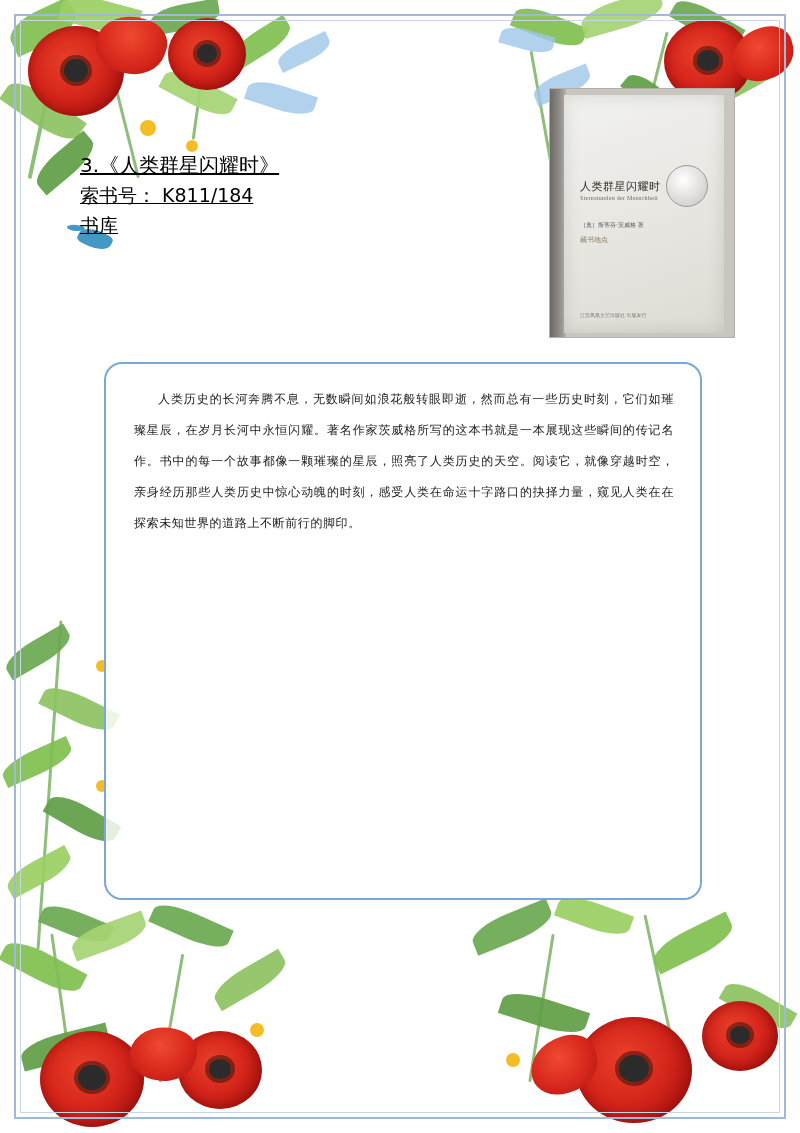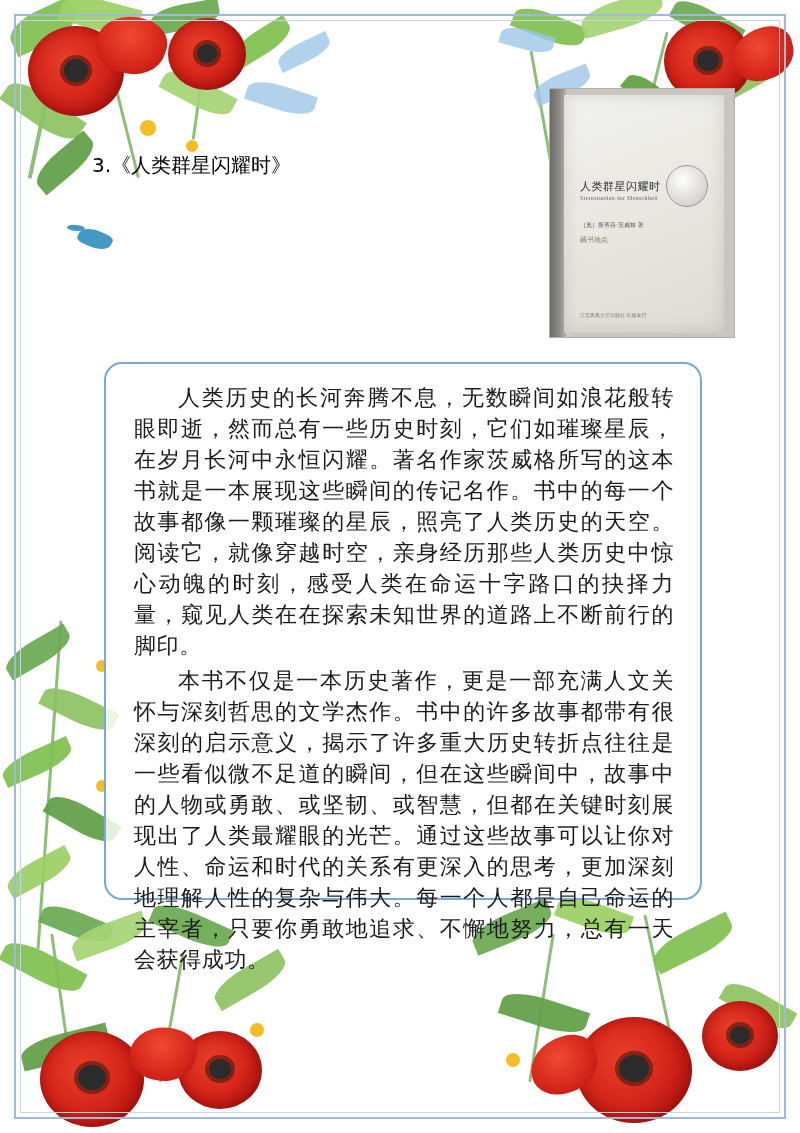--- a/index.html
+++ b/index.html
@@ -111,24 +111,25 @@
     width: 18px;
     height: 6px;
     background: #2f8fbe;
     border-radius: 50%;
     transform: rotate(-20deg);
   }
 
   
   .heading-block {
     position: absolute;
-    left: 92px;
+    left: 80px;
     top: 150px;
     width: 440px;
     z-index: 5;
+    text-decoration: underline;
   }
   .book-title {
     font-family: "DejaVu Sans", sans-serif;
     font-size: 20px;
     color: #000000;
     line-height: 30px;
     white-space: nowrap;
   }
   .meta-line {
     font-family: "DejaVu Sans", sans-serif;
@@ -234,22 +235,22 @@
     border: 2px solid #7ba7d7;
     border-radius: 18px;
     background: rgba(255,255,255,.82);
     box-sizing: border-box;
     z-index: 5;
   }
   .text-inner {
     padding: 20px 26px 10px 28px;
   }
   .para {
-    font-family: Liberation Mono, monospace;
-    font-size: 22px;
+    font-family: Liberation Sans, sans-serif;
+    font-size: 12px;
     line-height: 31px;
     color: #1b1b1b;
     text-align: justify;
     text-indent: 2em;
     letter-spacing: .6px;
     margin: 0 0 2px 0;
   }
   .para + .para { margin-top: 4px; }
 </style>
 </head>
@@ -334,35 +335,36 @@
     <div class="poppy" style="left:232px;bottom:62px;width:76px;height:70px;"></div>
     <div class="petal" style="left:60px;bottom:40px;width:68px;height:56px;transform:rotate(-16deg);"></div>
     <div class="bud" style="left:36px;top:150px;width:14px;height:14px;"></div>
   </div>
 
   <div class="frame-border"></div>
   <div class="frame-border-inner"></div>
 
   <div class="heading-block">
     <div class="book-title">3.《人类群星闪耀时》</div>
+    <div class="meta-line">索书号：  K811/184</div>
+    <div class="meta-line">书库</div>
   </div>
 
   <div class="photo">
     <div class="photo-spine"></div>
     <div class="photo-inner">
       <div class="cover-title">人类群星闪耀时</div>
       <div class="cover-sub">Sternstunden der Menschheit</div>
       <div class="cover-author">［奥］斯蒂芬·茨威格 著</div>
       <div class="cover-tag">藏书地点</div>
       <div class="cover-circle"></div>
       <div class="cover-pub">江苏凤凰文艺出版社
 出版发行</div>
     </div>
   </div>
 
   <div class="text-panel">
     <div class="text-inner">
       <p class="para">人类历史的长河奔腾不息，无数瞬间如浪花般转眼即逝，然而总有一些历史时刻，它们如璀璨星辰，在岁月长河中永恒闪耀。著名作家茨威格所写的这本书就是一本展现这些瞬间的传记名作。书中的每一个故事都像一颗璀璨的星辰，照亮了人类历史的天空。阅读它，就像穿越时空，亲身经历那些人类历史中惊心动魄的时刻，感受人类在命运十字路口的抉择力量，窥见人类在在探索未知世界的道路上不断前行的脚印。</p>
-      <p class="para">本书不仅是一本历史著作，更是一部充满人文关怀与深刻哲思的文学杰作。书中的许多故事都带有很深刻的启示意义，揭示了许多重大历史转折点往往是一些看似微不足道的瞬间，但在这些瞬间中，故事中的人物或勇敢、或坚韧、或智慧，但都在关键时刻展现出了人类最耀眼的光芒。通过这些故事可以让你对人性、命运和时代的关系有更深入的思考，更加深刻地理解人性的复杂与伟大。每一个人都是自己命运的主宰者，只要你勇敢地追求、不懈地努力，总有一天会获得成功。</p>
     </div>
   </div>
 
 </div>
 
 </body></html>

